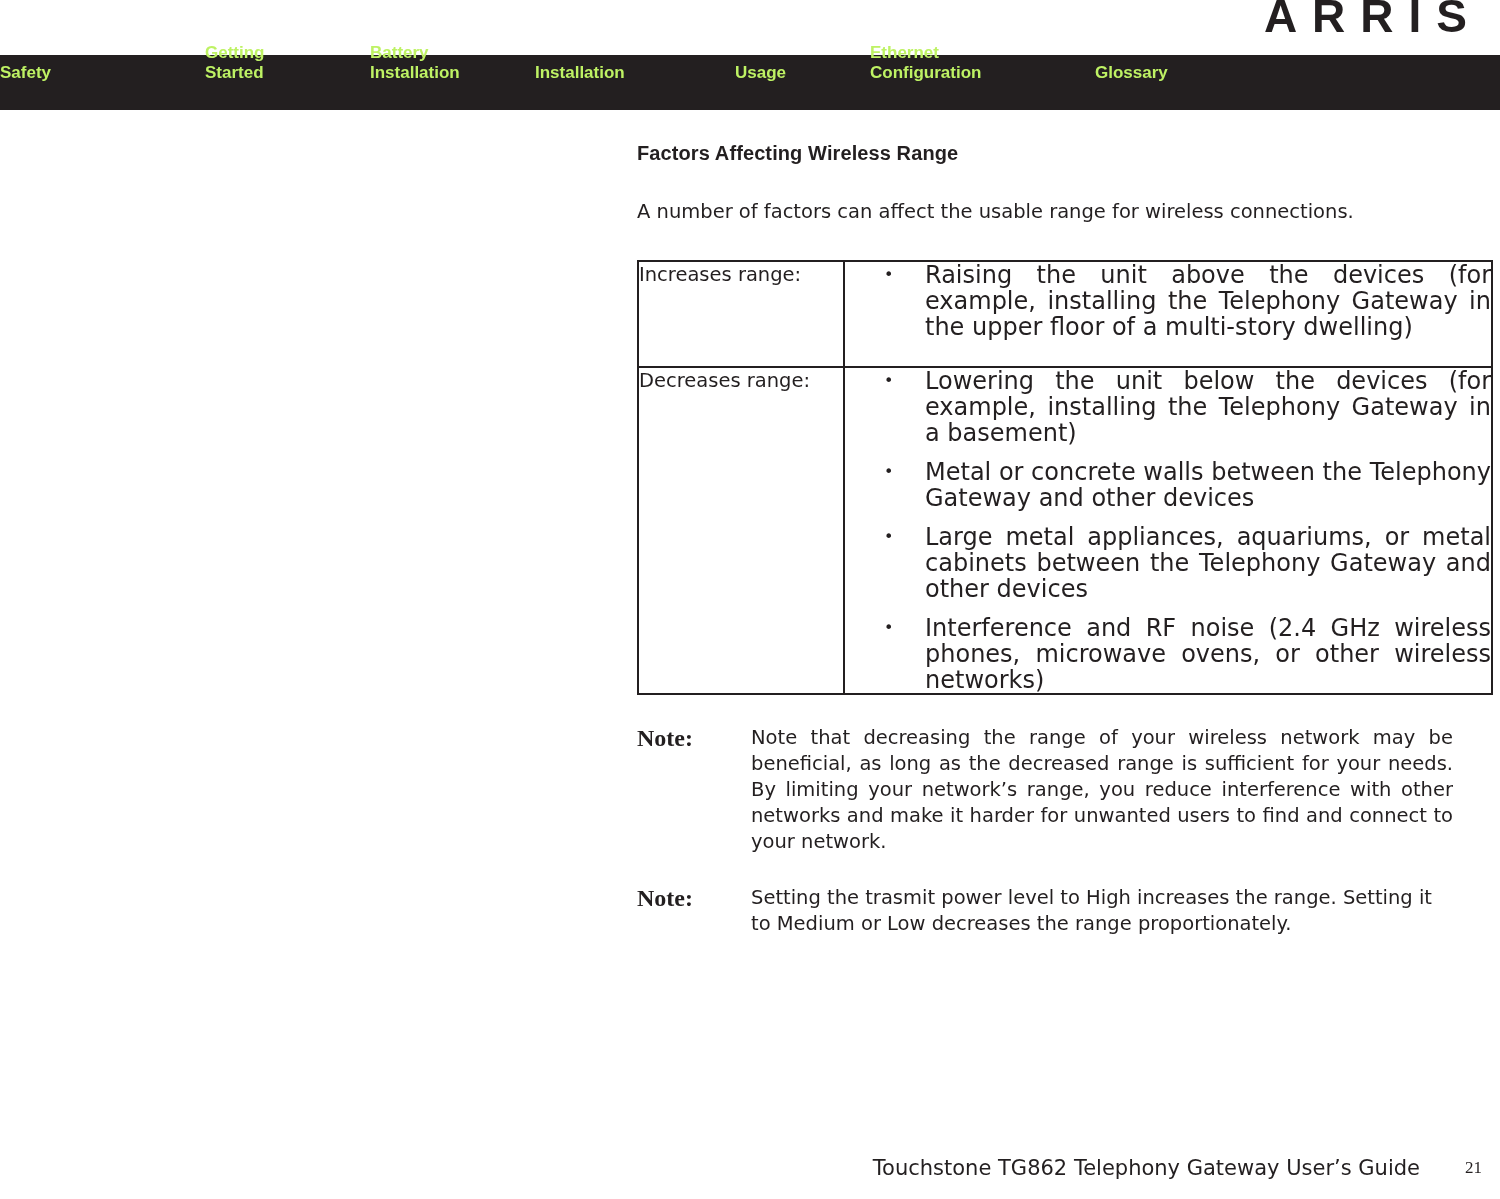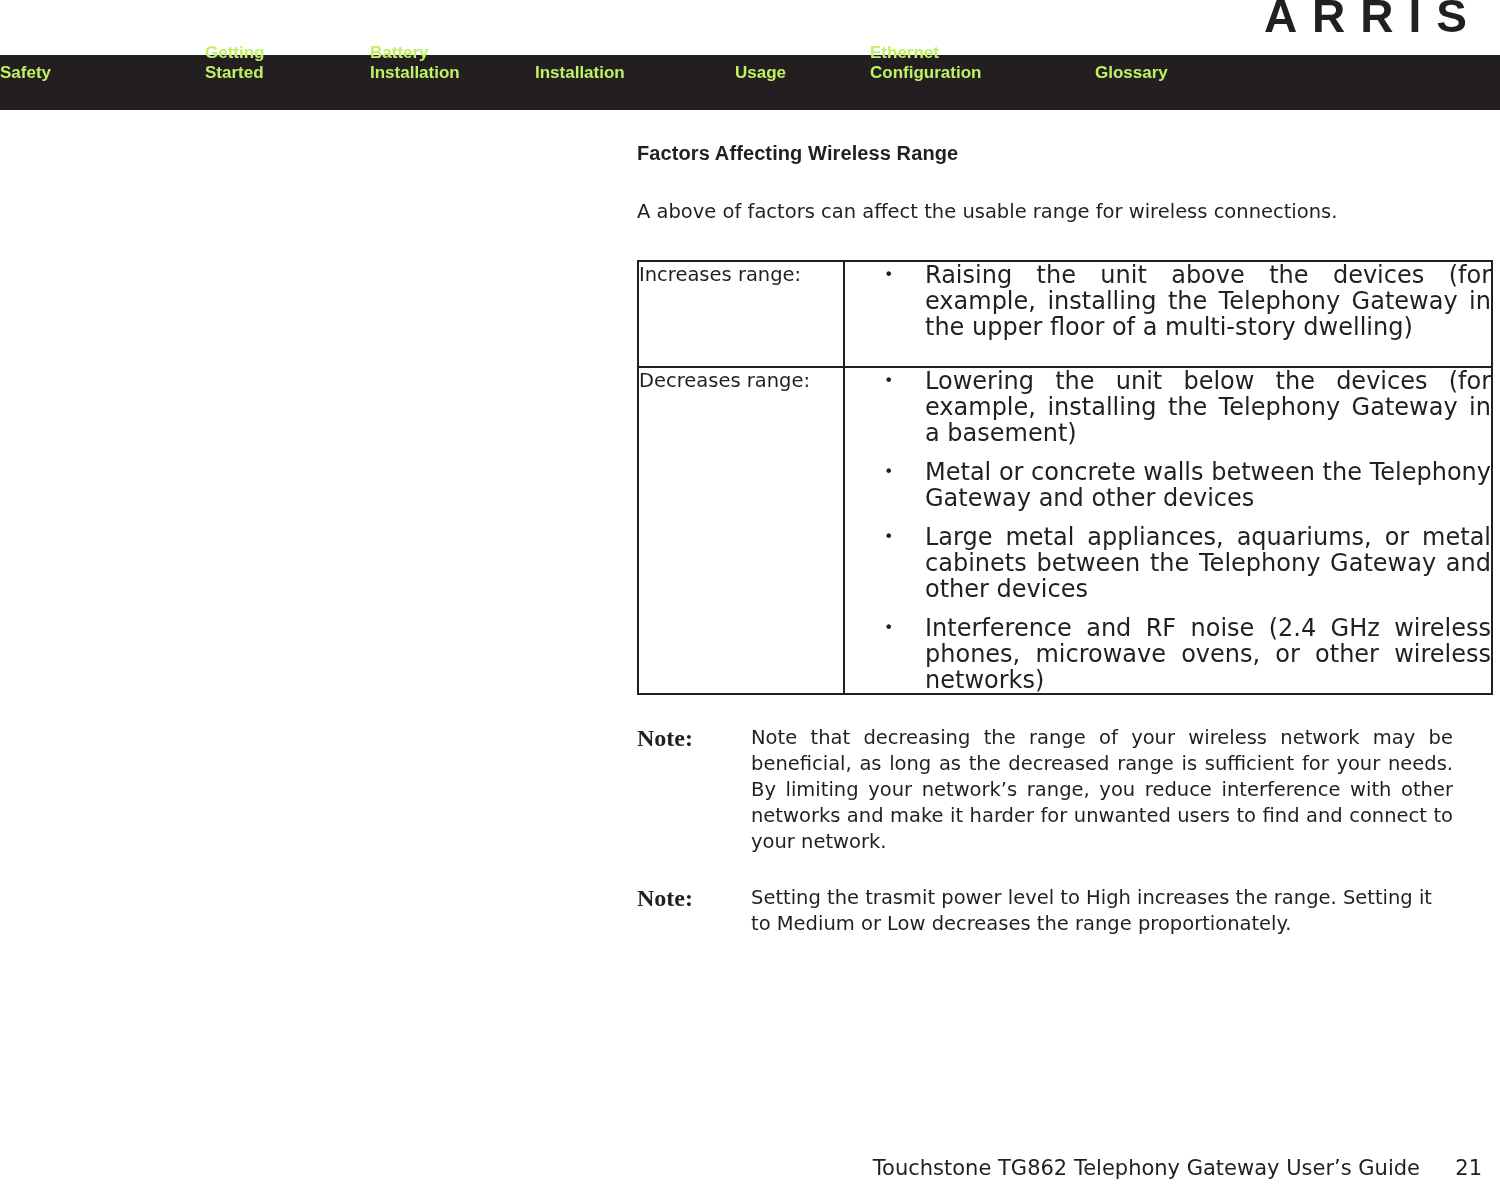--- a/index.html
+++ b/index.html
@@ -186,23 +186,24 @@
     bottom: 0;
     font-size: 21px;
     line-height: 30px;
     color: #231f20;
     white-space: nowrap;
   }
   .footer-page {
     position: absolute;
     right: 18px;
     bottom: 0;
-    font-size: 21px;
+    font-size: 17px;
     line-height: 30px;
     color: #231f20;
+    font-family: Liberation Serif, serif;
   }
 </style>
 </head>
 <body>
 
 <div class="logo-wrap">
   <span class="logo-text">ARRIS</span>
 </div>
 
 <div class="navbar">
@@ -231,21 +232,21 @@
     <div class="nav-item ni-glossary">
       <span class="nav-label">Glossary</span>
     </div>
   </div>
 </div>
 
 <div class="content">
 
   <h1 class="section-title">Factors Affecting Wireless Range</h1>
 
-  <p class="intro">A above of factors can affect the usable range for wireless connections.</p>
+  <p class="intro">A number of factors can affect the usable range for wireless connections.</p>
 
   <table class="factors">
     <tbody>
       <tr>
         <td class="label-cell">Increases range:</td>
         <td class="list-cell r1">
           <div class="list-cell-inner">
             <ul class="bullets">
               <li>Raising the unit above the devices (for example, installing the Telephony Gateway in the upper floor of a multi-story dwelling)</li>
             </ul>

